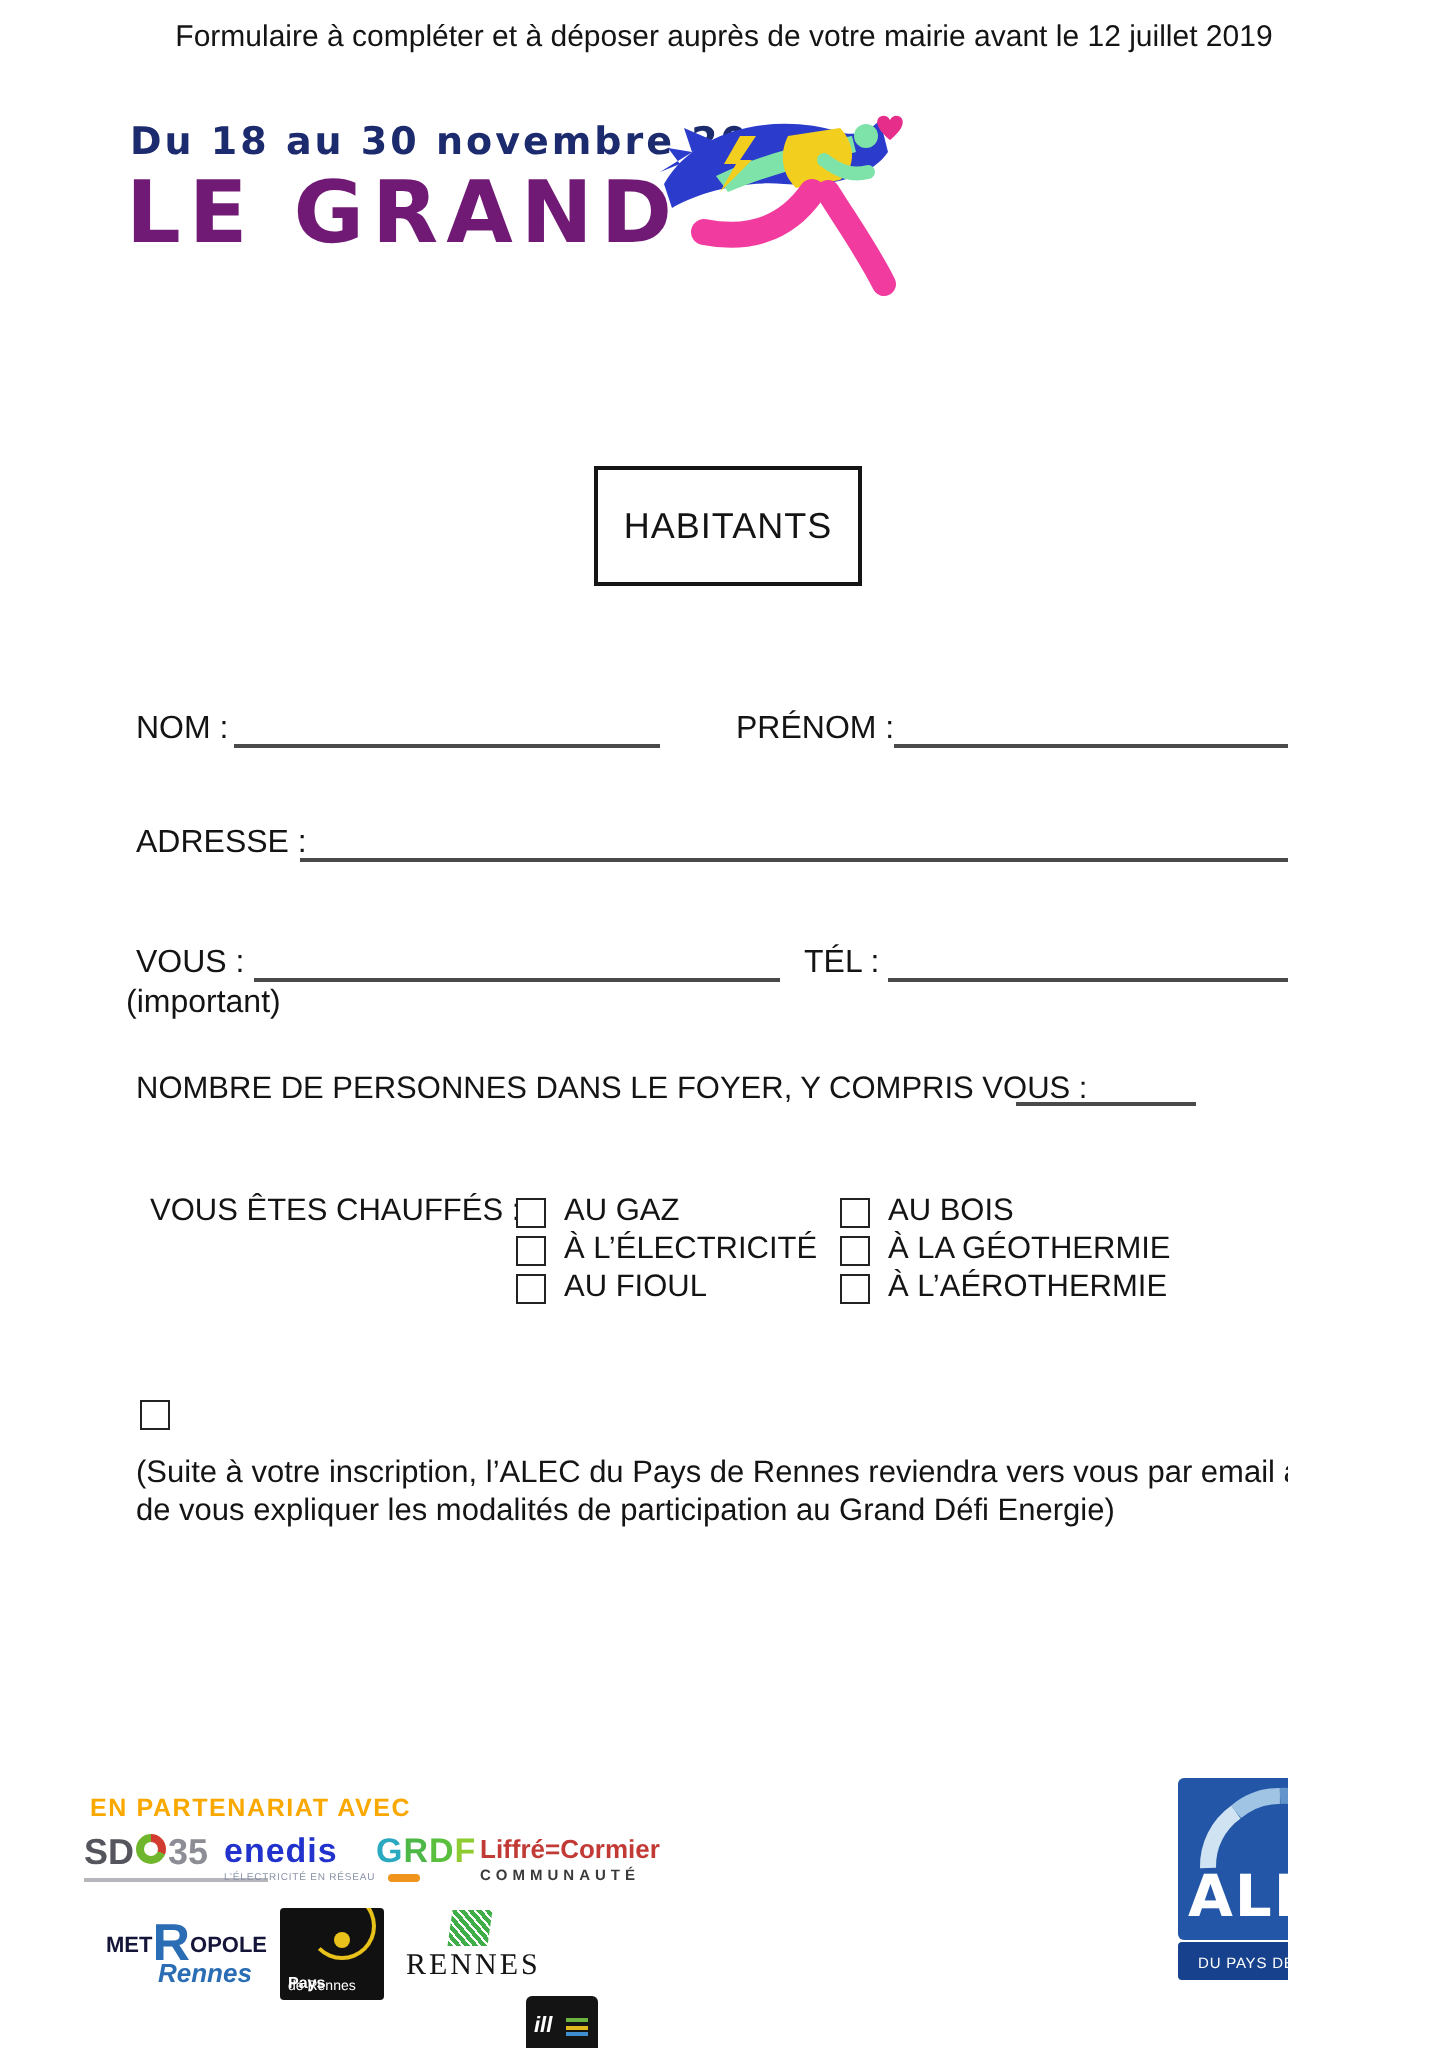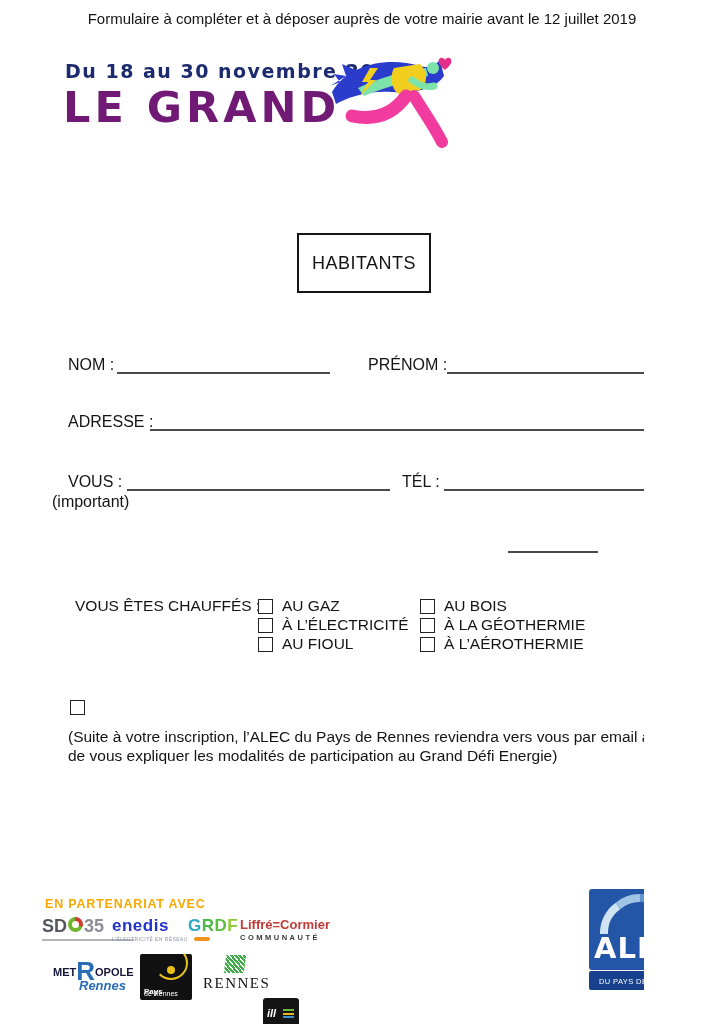--- a/index.html
+++ b/index.html
@@ -98,22 +98,23 @@
   <div class="abs flabel" style="top:356px;left:368px;">PRÉNOM :</div>
   <div class="abs wline" style="top:356px;left:447px;width:208px;"></div>
 
   <div class="abs flabel" style="top:413px;left:68px;">ADRESSE :</div>
   <div class="abs wline" style="top:413px;left:150px;width:508px;"></div>
 
   <div class="abs flabel" style="top:473px;left:68px;">VOUS :</div>
   <div class="abs wline" style="top:473px;left:127px;width:263px;"></div>
   <div class="abs flabel" style="top:473px;left:402px;">TÉL :</div>
   <div class="abs wline" style="top:473px;left:444px;width:216px;"></div>
-  <div class="abs flabel" style="top:493px;left:52px;">(important)</div>
-
+  <div class="abs flabel" style="top:493px;left:63px;">(important)</div>
+
+  <div class="abs flabel" style="top:536px;left:68px;font-size:15.5px;">NOMBRE DE PERSONNES DANS LE FOYER, Y COMPRIS VOUS :</div>
   <div class="abs wline" style="top:535px;left:508px;width:90px;"></div>
 
   <div class="abs optlbl" style="top:597px;left:75px;">VOUS ÊTES CHAUFFÉS :</div>
 
   <span class="abs cbox" style="top:599px;left:258px;"></span>
   <div class="abs optlbl" style="top:597px;left:282px;">AU GAZ</div>
   <span class="abs cbox" style="top:618px;left:258px;"></span>
   <div class="abs optlbl" style="top:616px;left:282px;">À L’ÉLECTRICITÉ</div>
   <span class="abs cbox" style="top:637px;left:258px;"></span>
   <div class="abs optlbl" style="top:635px;left:282px;">AU FIOUL</div>

